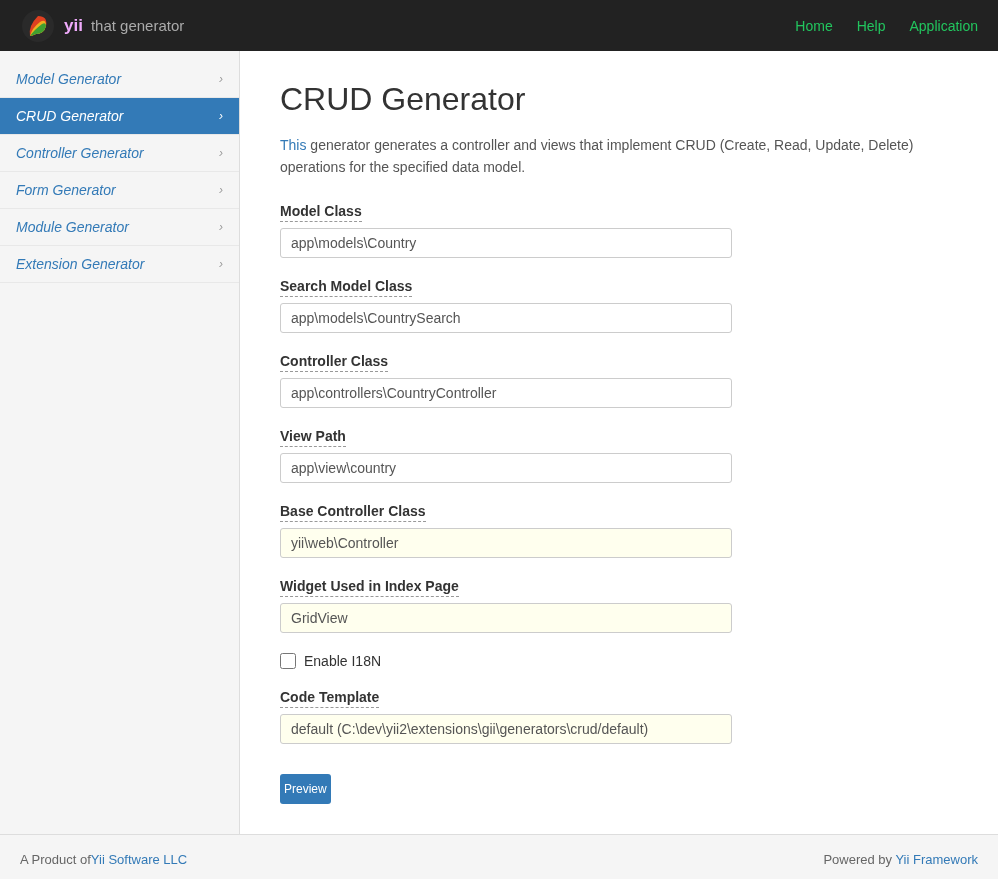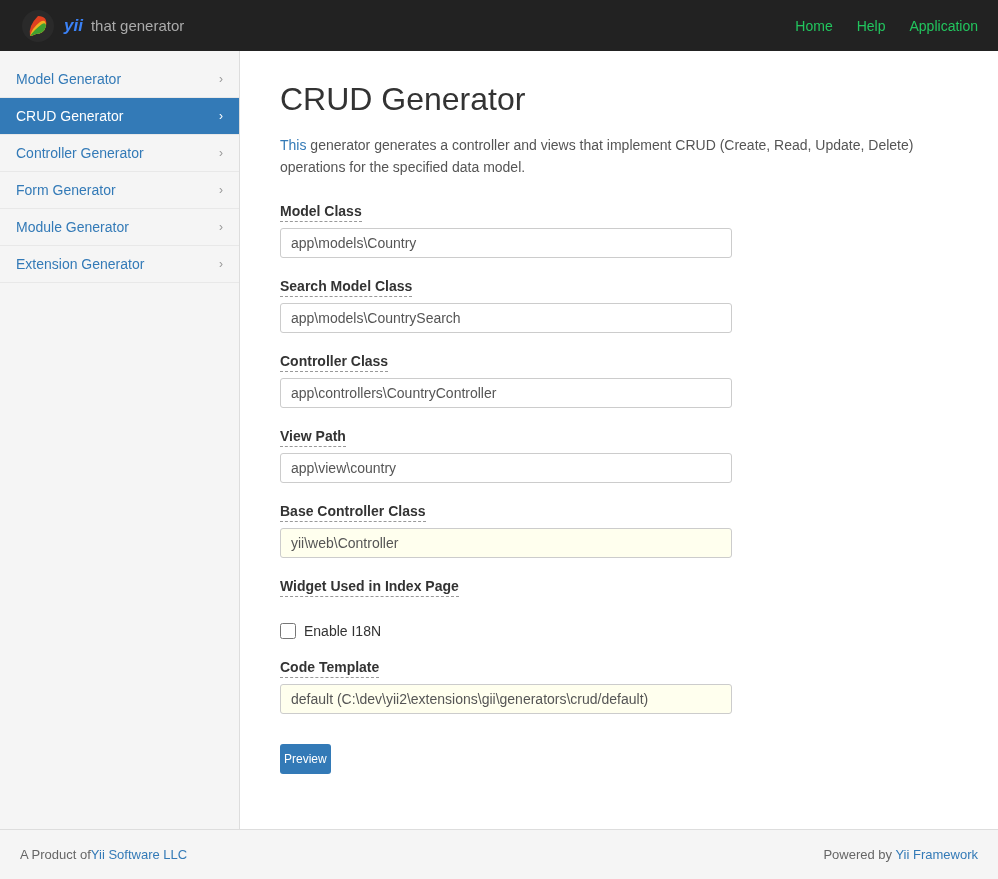--- a/index.html
+++ b/index.html
@@ -40,20 +40,21 @@
       min-height: calc(100vh - 51px - 50px);
     }
 
     
     .sidebar {
       width: 240px;
       background: #f5f5f5;
       border-right: 1px solid #ddd;
       padding-top: 10px;
       flex-shrink: 0;
+      font-style: italic;
     }
     .sidebar-item {
       display: flex;
       align-items: center;
       justify-content: space-between;
       padding: 10px 16px;
       cursor: pointer;
       border-bottom: 1px solid #e8e8e8;
       color: #337ab7;
       font-size: 14px;
@@ -179,21 +180,21 @@
 <header class="header">
   <div class="header-logo">
 
     <svg class="logo-icon" viewBox="0 0 36 36" xmlns="http://www.w3.org/2000/svg">
       <ellipse cx="18" cy="18" rx="16" ry="16" fill="#2a2a2a"></ellipse>
 
       <path d="M10 28 Q8 18 18 8 Q28 8 26 18 Q24 26 16 26 Q12 28 10 28Z" fill="#e04020"></path>
       <path d="M10 28 Q12 20 20 14 Q26 10 26 18 Q24 26 16 26 Q12 28 10 28Z" fill="#f0b020"></path>
       <path d="M10 28 Q14 22 22 16 Q26 14 26 18 Q24 26 16 26 Q12 28 10 28Z" fill="#40a030"></path>
     </svg>
-    <span style="color:#3b82f6; font-style:italic; font-size:17px; font-weight:bold;">yii</span>
+    <span style="color:#f0abfc; font-size:17px; font-weight:bold;">yii</span>
       <span style="color:#aaa; font-size:15px;"> that generator</span>
   </div>
   <nav class="header-nav">
     <a href="#">Home</a>
     <a href="#">Help</a>
     <a href="#">Application</a>
   </nav>
 </header>
 
 <div class="layout">
@@ -258,20 +259,21 @@
 
     
     <div class="form-group">
       <label class="form-label">Base Controller Class</label>
       <input type="text" class="form-input readonly" readonly="" value="yii\web\Controller" style="">
     </div>
 
     
     <div class="form-group">
       <label class="form-label">Widget Used in Index Page</label>
+      <input type="text" class="form-input readonly" readonly="" value="GridView" style="">
     </div>
 
     
     <div class="checkbox-row">
       <input type="checkbox" id="enable-i18n" style="">
       <label for="enable-i18n" class="checkbox-label">Enable I18N</label>
     </div>
 
     
     <div class="form-group">

